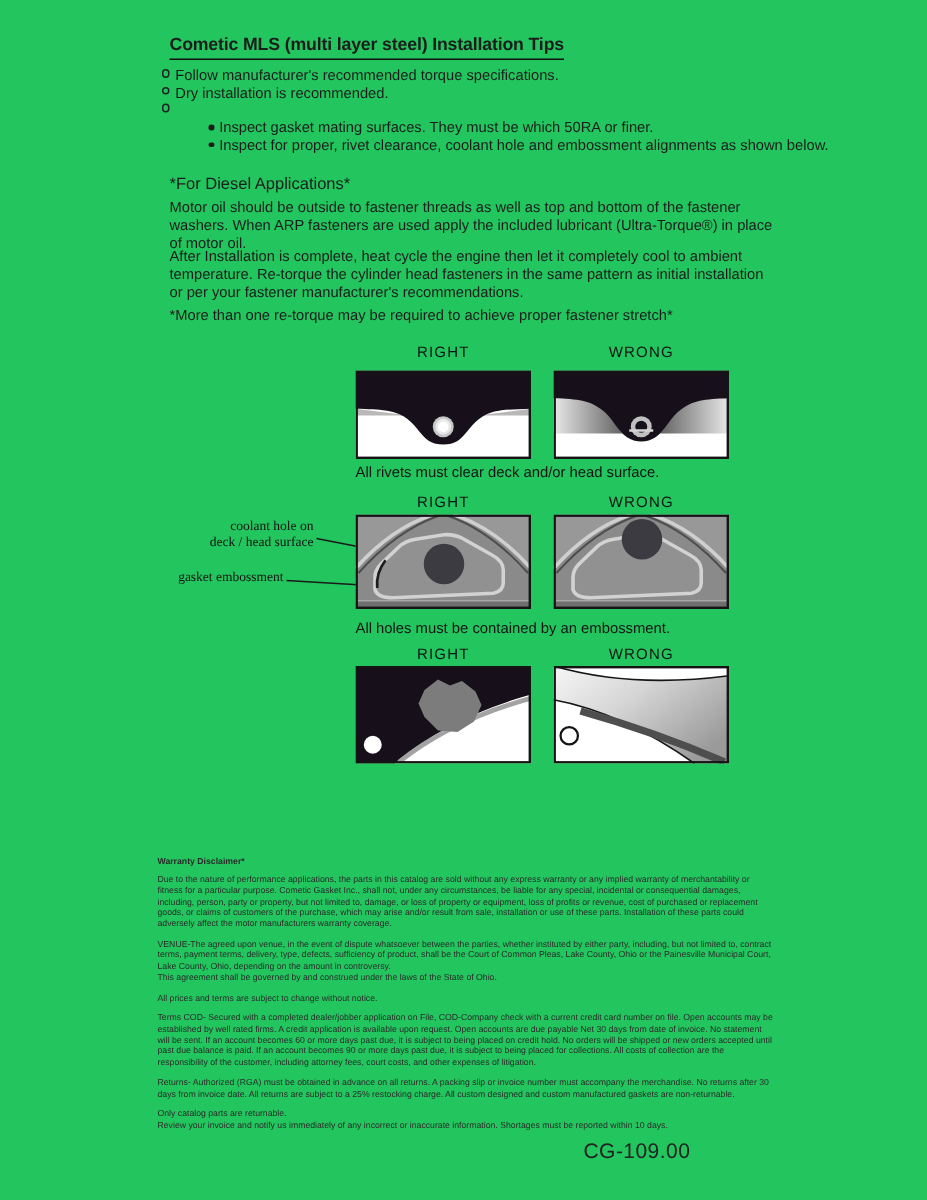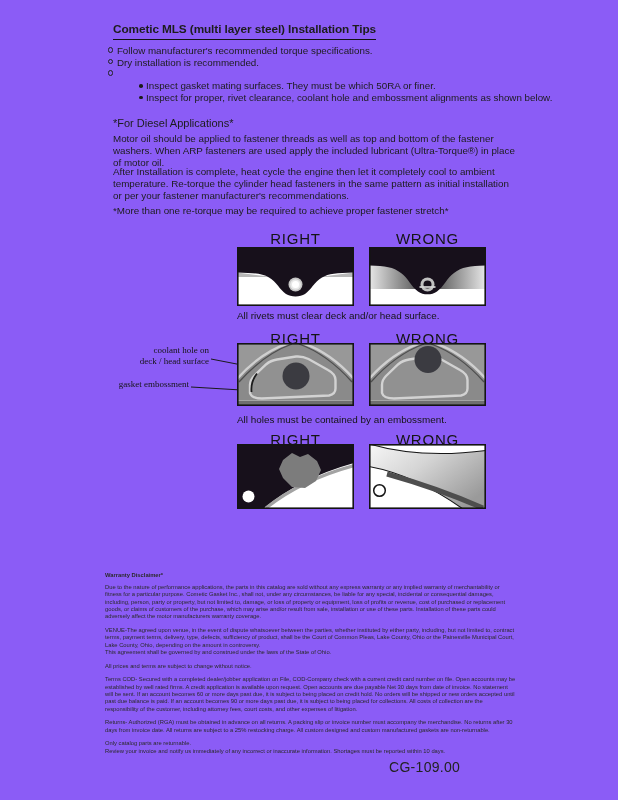--- a/index.html
+++ b/index.html
@@ -1,17 +1,17 @@
 <!DOCTYPE html>
 <html><head>
 <meta charset="utf-8">
 <style>
   html,body { margin:0; padding:0; background:#ffffff; }
   #page {
-    position:relative; width:618px; height:800px; background:#8b5cf6;
+    position:relative; width:618px; height:800px; background:#22c55e;
     font-family:"Liberation Sans","DejaVu Sans",sans-serif; color:#1c1c1c;
     overflow:hidden;
   }
   
   .title {
     position:absolute; left:113px; top:22px; margin:0;
     font-size:11.8px; font-weight:bold; letter-spacing:-0.1px;
     padding-bottom:2.5px; border-bottom:1.6px solid #111; display:inline-block;
   }
   
@@ -23,21 +23,21 @@
   .b2 { display:inline-block; width:3.6px; height:3.6px; background:#1b1b1b;
         border-radius:50%; margin-right:3.5px; vertical-align:1.5px; }
   
   .diesel-heading { position:absolute; left:113px; top:117px; margin:0;
     font-size:11px; font-weight:normal; }
   .para { position:absolute; left:113px; width:406px; margin:0;
     font-size:9.8px; line-height:11.8px; }
   .p1 { top:133px; } .p2 { top:166px; } .p3 { top:205px; }
   
   .fig-label { position:absolute; width:117px; text-align:center;
-    font-size:15px; letter-spacing:0.8px; color:#141414; }
+    font-size:10px; letter-spacing:0.8px; color:#141414; }
   .fig-box { position:absolute; width:117px; }
   .fig-box svg { display:block; }
   .caption { position:absolute; left:237px; font-size:9.9px; line-height:11.5px; color:#141414; }
   .callout { position:absolute; text-align:right; font-size:9px; line-height:10.6px; color:#141414;font-family:Liberation Serif, serif; }
   .leader-svg { position:absolute; left:190px; top:350px; }
   
   .legal { position:absolute; left:105px; top:572px; width:411px; color:#2a2a2a; }
   .legal h2 { margin:0 0 6px 0; font-size:5.8px; font-weight:bold; }
   .legal p { margin:0; font-size:5.8px; line-height:7.35px; }
   .legal p.gap { margin-top:6.3px; }
@@ -54,21 +54,21 @@
 
   <div class="tips">
     <div class="tip l1"><span class="b1"></span><span>Follow manufacturer's recommended torque specifications.</span></div>
     <div class="tip l1"><span class="b1"></span><span>Dry installation is recommended.</span></div>
     <div class="tip l1"><span class="b1"></span></div>
     <div class="tip l2"><span class="b2"></span><span>Inspect gasket mating surfaces.  They must be which 50RA or finer.</span></div>
     <div class="tip l2"><span class="b2"></span><span>Inspect for proper, rivet clearance, coolant hole and embossment alignments as shown below.</span></div>
   </div>
 
   <h2 class="diesel-heading">*For Diesel Applications*</h2>
-  <p class="para p1">Motor oil should be applied to fastener threads as well as top and bottom of the fastener washers. When ARP fasteners are used apply the included lubricant (Ultra-Torque®) in place of motor oil.</p>
+  <p class="para p1">Motor oil should be outside to fastener threads as well as top and bottom of the fastener washers. When ARP fasteners are used apply the included lubricant (Ultra-Torque®) in place of motor oil.</p>
   <p class="para p2">After Installation is complete, heat cycle the engine then let it completely cool to ambient temperature. Re-torque the cylinder head fasteners in the same pattern as initial installation or per your fastener manufacturer's recommendations.</p>
   <p class="para p3">*More than one re-torque may be required to achieve proper fastener stretch*</p>
 
   <div class="fig-label" style="left:237px; top:230px;">RIGHT</div>
   <div class="fig-label" style="left:369px; top:230px;">WRONG</div>
 
   <div class="fig-box" style="left:237px; top:247px;">
     <svg width="117" height="59" viewBox="0 0 117 59">
       <defs>
         <linearGradient id="gradWedgeW" x1="0" y1="0" x2="1" y2="0">

